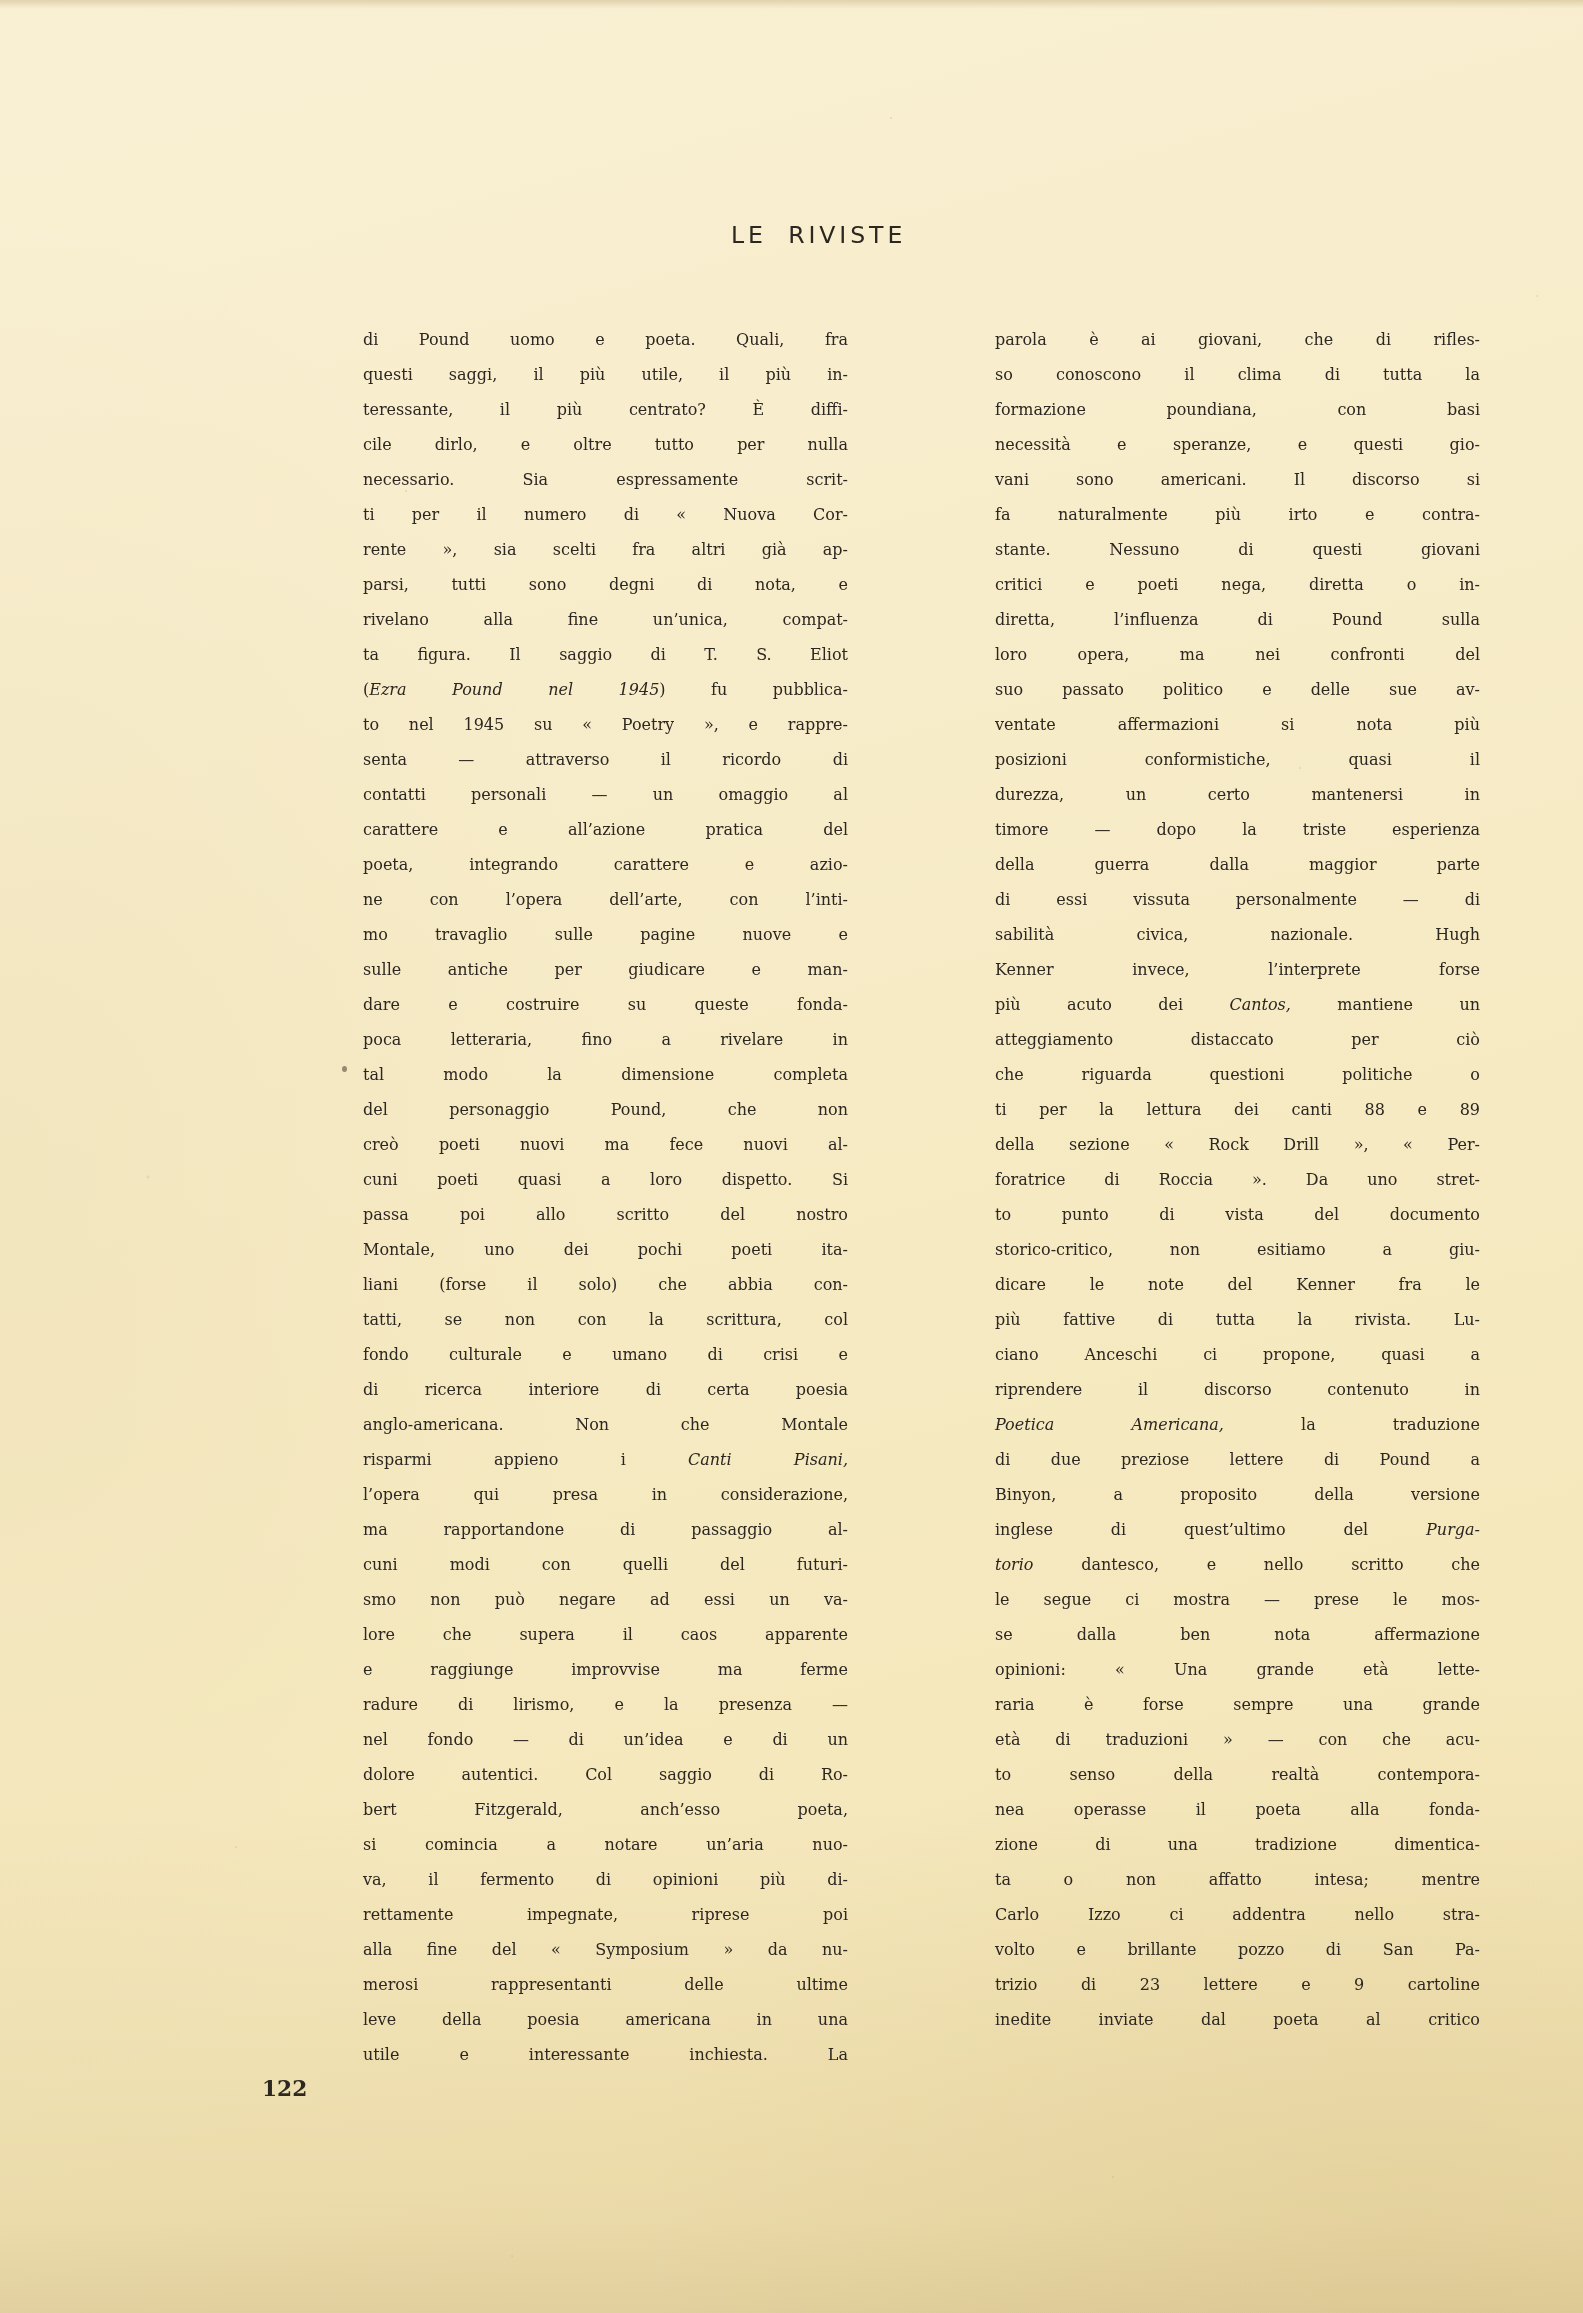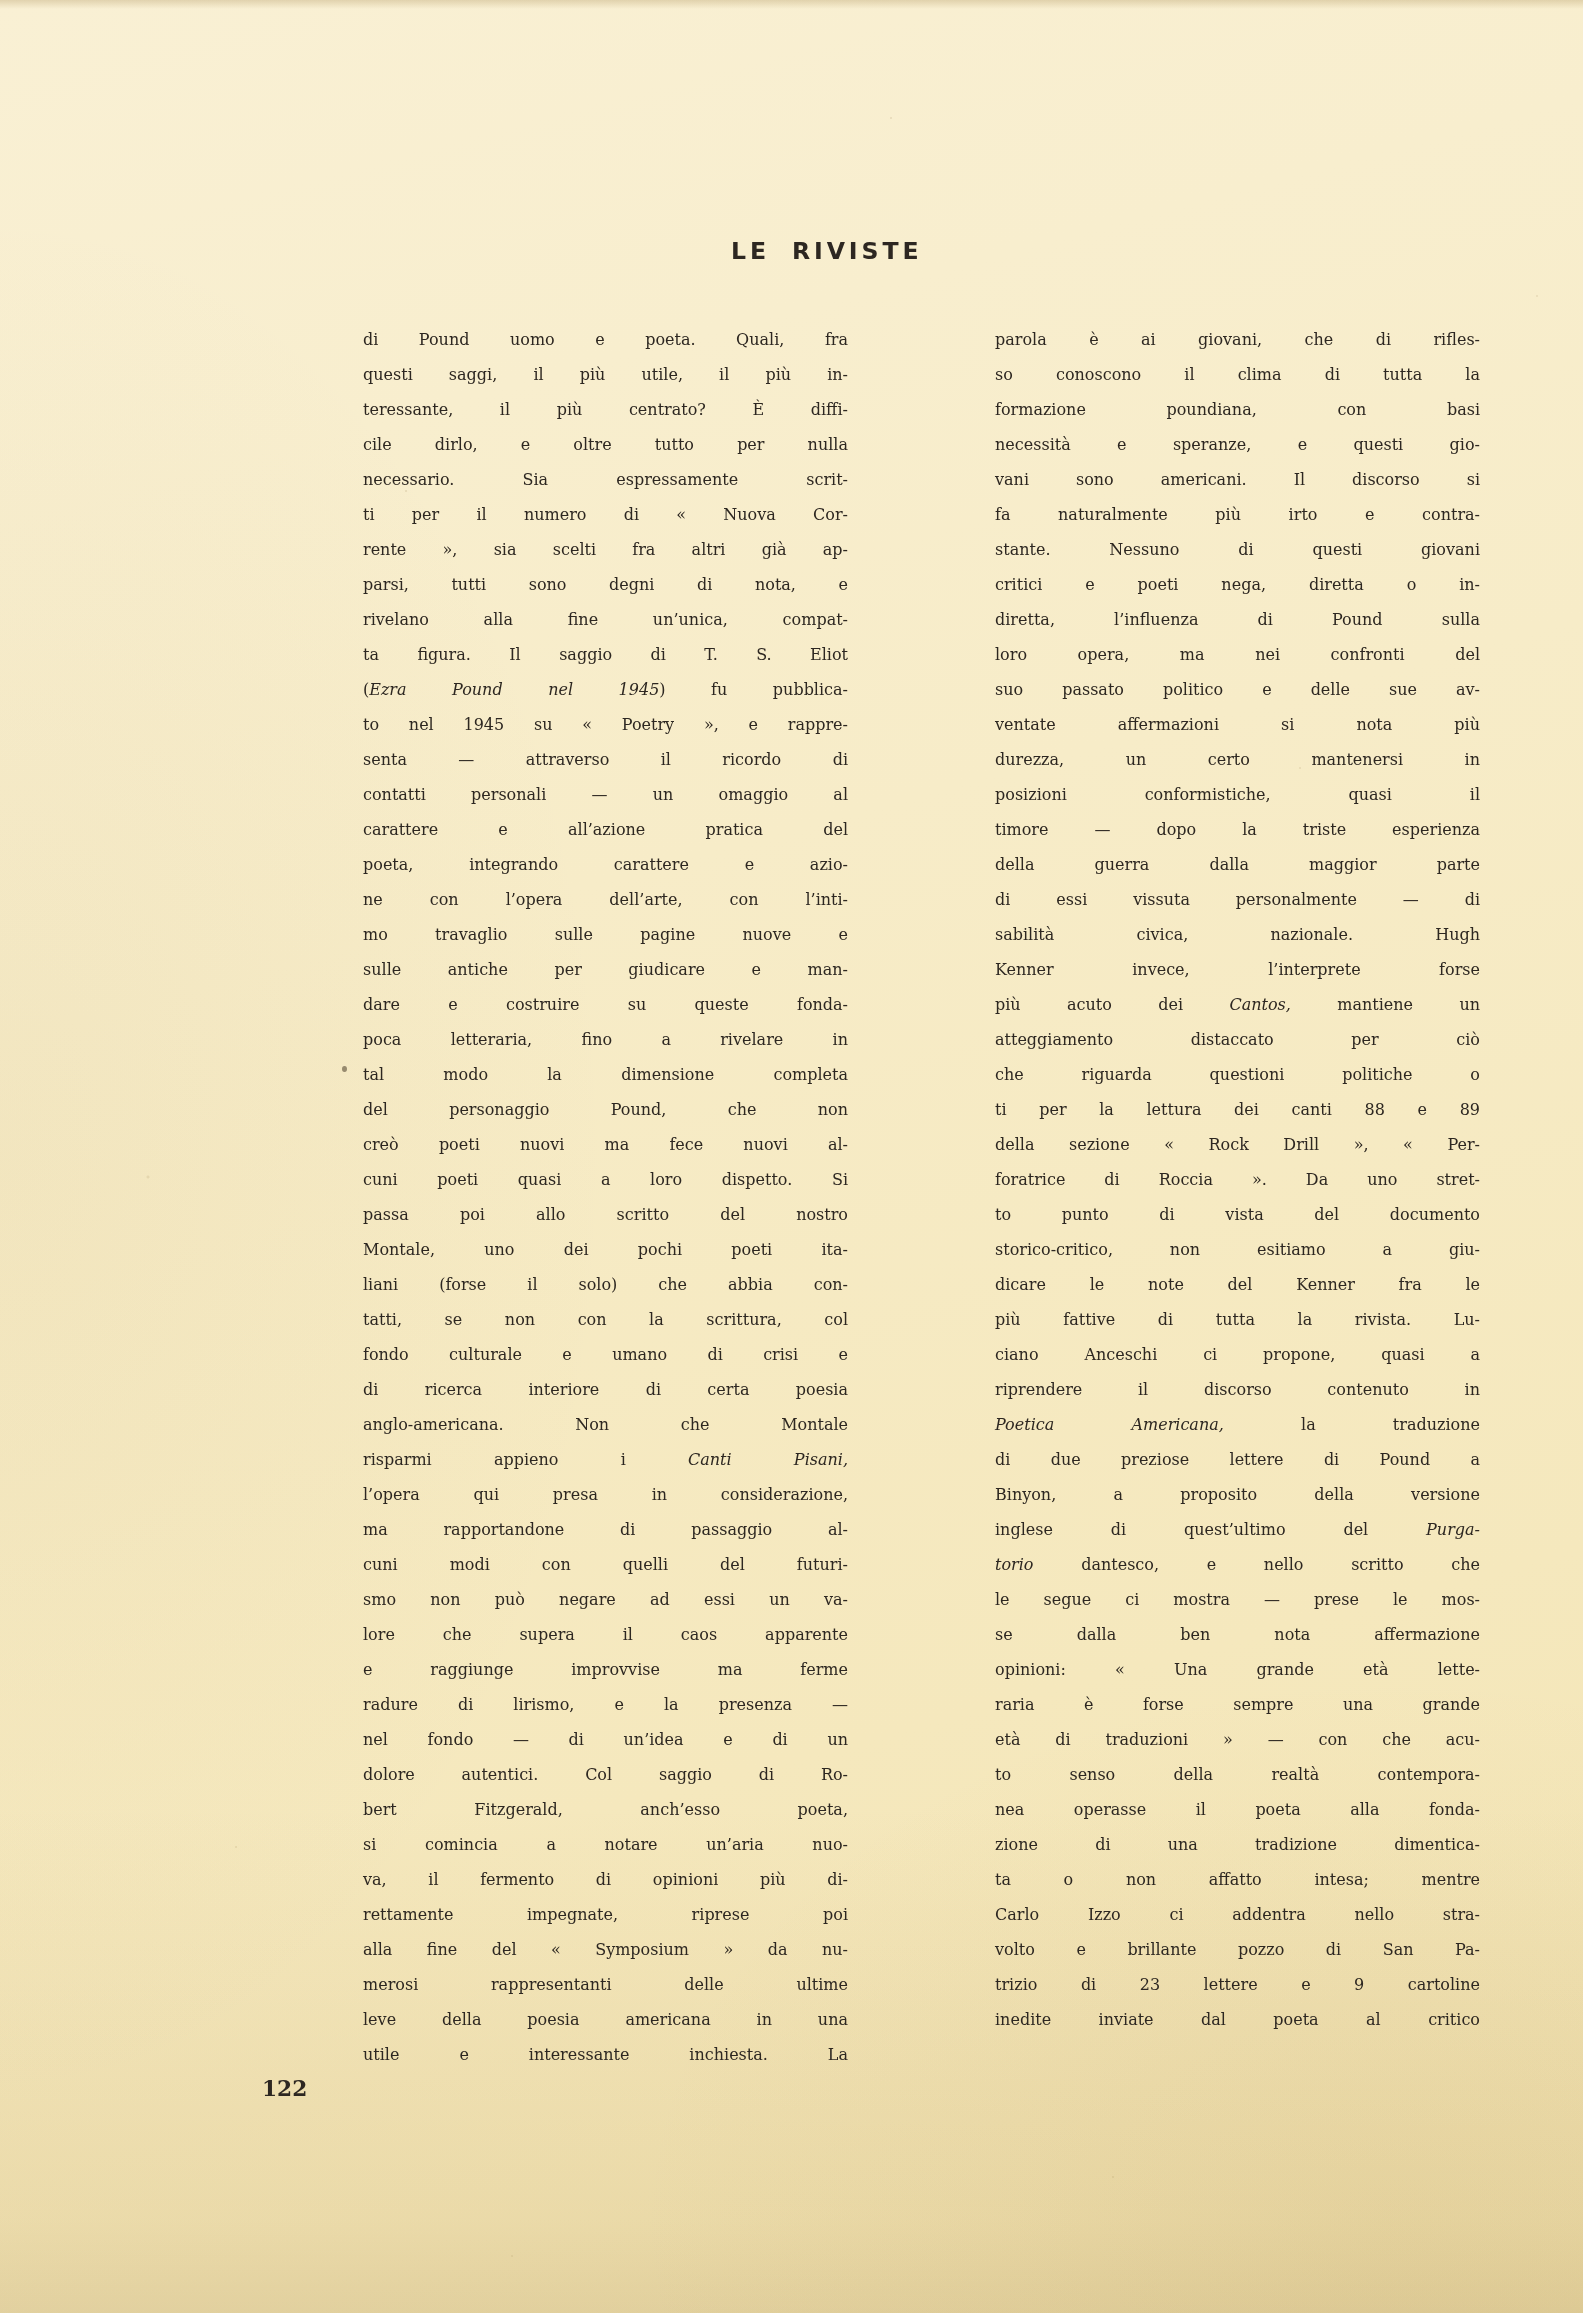--- a/index.html
+++ b/index.html
@@ -32,23 +32,23 @@
       radial-gradient(3px 3px at 148px 1177px, rgba(120,90,40,.22), transparent 70%),
       radial-gradient(2px 2px at 1300px 768px, rgba(120,90,40,.25), transparent 70%),
       radial-gradient(2px 2px at 630px 1630px, rgba(120,90,40,.25), transparent 70%),
       radial-gradient(3px 3px at 1473px 1394px, rgba(120,90,40,.22), transparent 70%),
       radial-gradient(2px 2px at 236px 1847px, rgba(120,90,40,.26), transparent 70%),
       radial-gradient(2px 2px at 1113px 2177px, rgba(120,90,40,.24), transparent 70%),
       radial-gradient(2px 2px at 512px 2256px, rgba(120,90,40,.22), transparent 70%),
       radial-gradient(2px 2px at 1537px 296px, rgba(120,90,40,.24), transparent 70%);
   }
   .running-head{
-    position:absolute;left:731px;top:239px;
+    position:absolute;left:731px;top:223px;
     font-family:"DejaVu Sans", sans-serif;
-    font-weight:bold;font-size:23.6px;line-height:25.6px;
+    font-weight:normal;font-size:23.6px;line-height:25.6px;
     letter-spacing:3.9px;word-spacing:9.9px;color:var(--ink);
     white-space:nowrap;
   }
   .column{
     position:absolute;top:322px;width:485px;color:var(--ink);
     font-size:16px;font-weight:normal;line-height:35px;
   }
   .column-left{left:363px;}
   .column-right{left:995px;}
   .line{
@@ -133,22 +133,22 @@
       <div class="line"><span>formazione poundiana, con basi</span></div>
       <div class="line"><span>necessità e speranze, e questi gio-</span></div>
       <div class="line"><span>vani sono americani. Il discorso si</span></div>
       <div class="line"><span>fa naturalmente più irto e contra-</span></div>
       <div class="line"><span>stante. Nessuno di questi giovani</span></div>
       <div class="line"><span>critici e poeti nega, diretta o in-</span></div>
       <div class="line"><span>diretta, l’influenza di Pound sulla</span></div>
       <div class="line"><span>loro opera, ma nei confronti del</span></div>
       <div class="line"><span>suo passato politico e delle sue av-</span></div>
       <div class="line"><span>ventate affermazioni si nota più</span></div>
+      <div class="line"><span>posizioni conformistiche, quasi il</span></div>
       <div class="line"><span>durezza, un certo mantenersi in</span></div>
-      <div class="line"><span>posizioni conformistiche, quasi il</span></div>
       <div class="line"><span>timore — dopo la triste esperienza</span></div>
       <div class="line"><span>della guerra dalla maggior parte</span></div>
       <div class="line"><span>di essi vissuta personalmente — di</span></div>
       <div class="line"><span>sabilità civica, nazionale. Hugh</span></div>
       <div class="line"><span>Kenner invece, l’interprete forse</span></div>
       <div class="line"><span>più acuto dei </span><i>Cantos,</i><span> mantiene un</span></div>
       <div class="line"><span>atteggiamento distaccato per ciò</span></div>
       <div class="line"><span>che riguarda questioni politiche o</span></div>
       <div class="line"><span>ti per la lettura dei canti 88 e 89</span></div>
       <div class="line"><span>della sezione « Rock Drill », « Per-</span></div>

